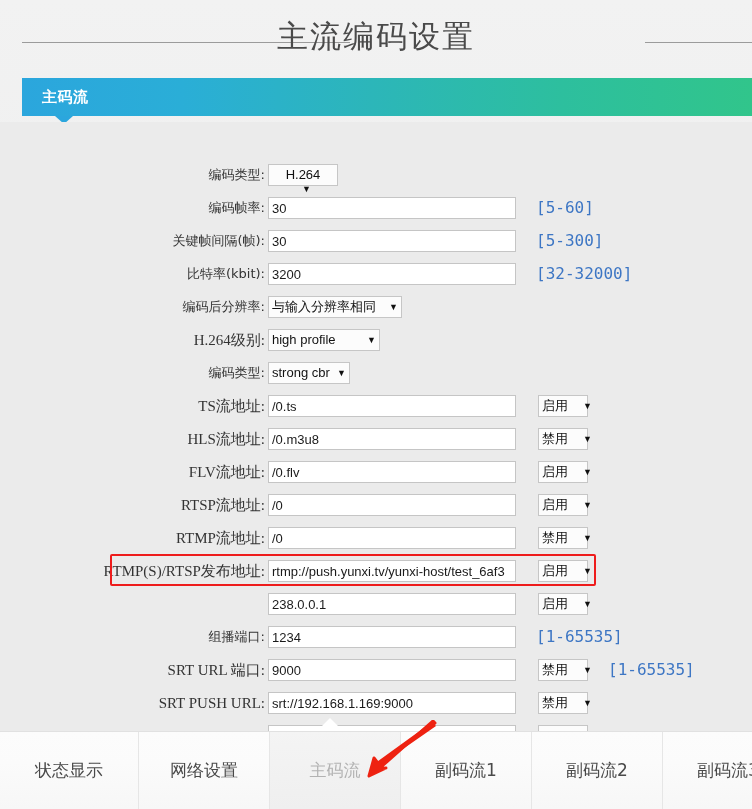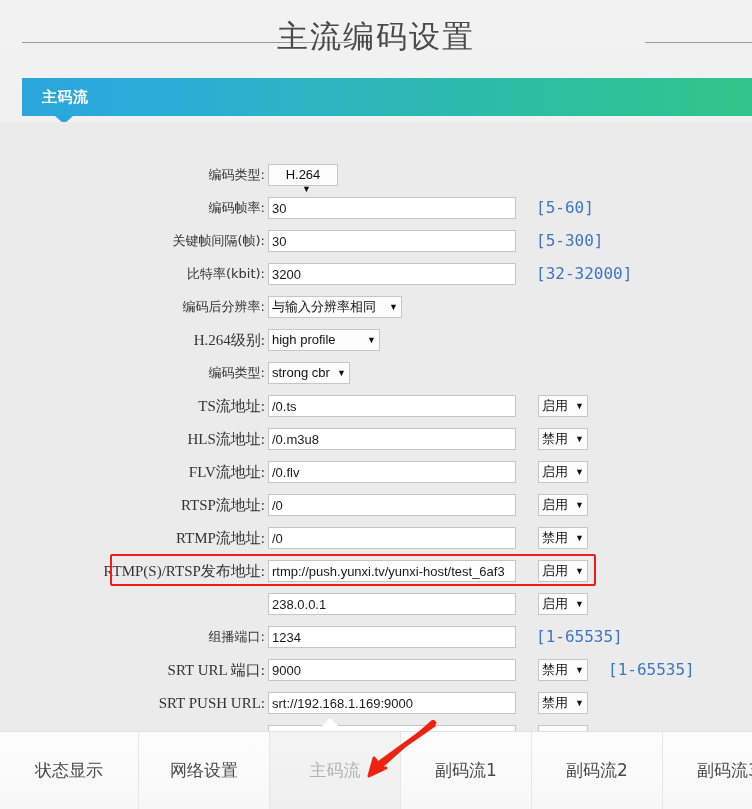--- a/index.html
+++ b/index.html
@@ -125,21 +125,21 @@
   }
   .sel .cap { flex: 1 1 auto; }
   .sel .arw {
     flex: 0 0 auto;
     margin-left: 7px;
     font-size: 9px;
     color: #111;
     line-height: 1;
   }
   .sel-left { left: 268px; }
-  .sel-en   { left: 538px; width: 50px; justify-content: space-between; }
+  .sel-en   { left: 538px; width: 50px; justify-content: space-between; gap: 8px; }
   .hint {
     position: absolute;
     top: 0; height: 22px; line-height: 22px;
     color: #3d76c4;
     font-size: 16px;
     font-family: "DejaVu Sans Mono", "Liberation Mono", monospace;
     white-space: nowrap;
   }
   .hint-a { left: 536px; }
   .hint-b { left: 608px; }

